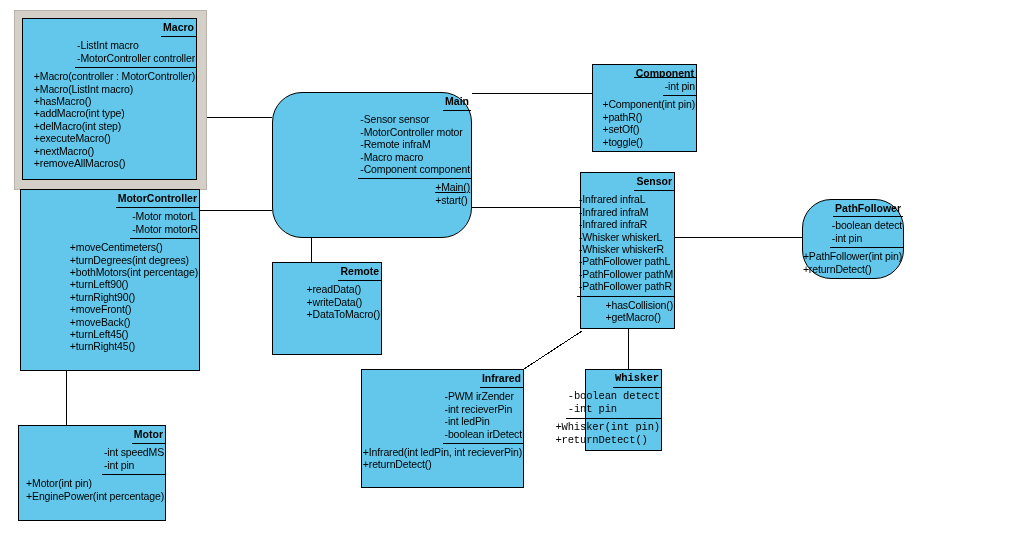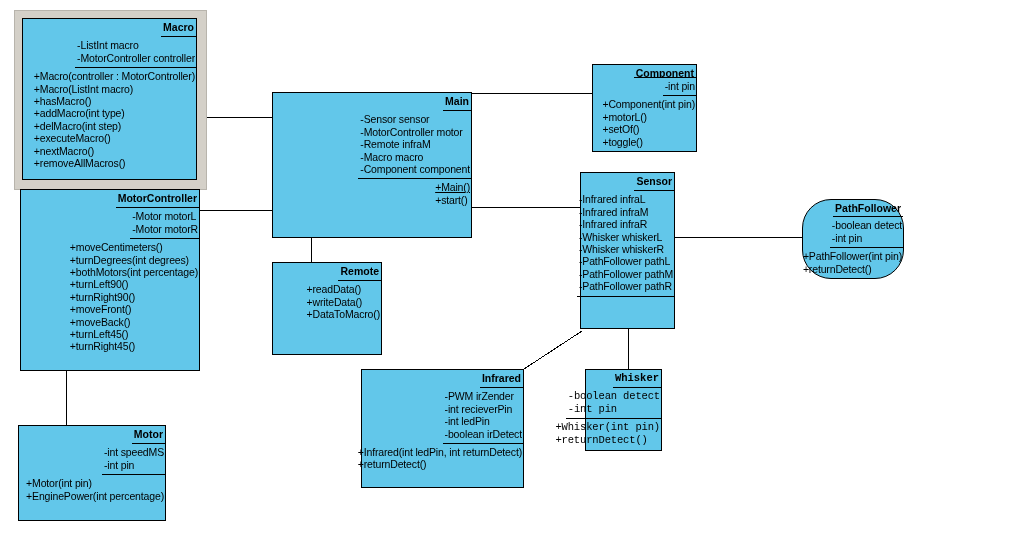--- a/index.html
+++ b/index.html
@@ -144,21 +144,21 @@
         <div class="uml-compartment bordered">
           <div class="uml-member">-int speedMS</div>
           <div class="uml-member">-int pin</div>
         </div>
         <div class="uml-compartment">
           <div class="uml-member">+Motor(int pin)</div>
           <div class="uml-member">+EnginePower(int percentage)</div>
         </div>
         <div class="uml-spacer"></div>
       </div>
-      <div class="uml-class flexbox" style="left: 272px; top: 92px; width: 200px; height: 146px;">
+      <div class="uml-class flexbox" style="left: 272px; top: 92px; width: 200px; height: 146px; border-radius: 30px;">
         <div class="uml-name">Main</div>
         <div class="uml-compartment bordered">
           <div class="uml-member">-Sensor sensor</div>
           <div class="uml-member">-MotorController motor</div>
           <div class="uml-member">-Remote infraM</div>
           <div class="uml-member">-Macro macro</div>
           <div class="uml-member">-Component component</div>
         </div>
         <div class="uml-compartment">
           <div class="uml-member static-underline">+Main()</div>
@@ -175,38 +175,42 @@
         </div>
         <div class="uml-spacer"></div>
       </div>
       <div class="uml-class flexbox" style="left: 592px; top: 64px; width: 105px; height: 88px;">
         <div class="uml-name">Component</div>
         <div class="uml-compartment bordered">
           <div class="uml-member">-int pin</div>
         </div>
         <div class="uml-compartment">
           <div class="uml-member">+Component(int pin)</div>
-          <div class="uml-member">+motorL()</div>
+          <div class="uml-member">+pathR()</div>
           <div class="uml-member">+setOf()</div>
           <div class="uml-member">+toggle()</div>
         </div>
         <div class="uml-spacer"></div>
       </div>
       <div class="uml-class flexbox" style="left: 580px; top: 172px; width: 95px; height: 157px;">
         <div class="uml-name">Sensor</div>
         <div class="uml-compartment bordered">
           <div class="uml-member">-Infrared infraL</div>
           <div class="uml-member">-Infrared infraM</div>
           <div class="uml-member">-Infrared infraR</div>
           <div class="uml-member">-Whisker whiskerL</div>
           <div class="uml-member">-Whisker whiskerR</div>
           <div class="uml-member">-PathFollower pathL</div>
           <div class="uml-member">-PathFollower pathM</div>
           <div class="uml-member">-PathFollower pathR</div>
         </div>
+        <div class="uml-compartment">
+          <div class="uml-member">+hasCollision()</div>
+          <div class="uml-member">+getMacro()</div>
+        </div>
         <div class="uml-spacer"></div>
       </div>
       <div class="uml-class flexbox" style="left: 802px; top: 199px; width: 102px; height: 80px; border-radius: 29px;">
         <div class="uml-name">PathFollower</div>
         <div class="uml-compartment bordered">
           <div class="uml-member">-boolean detect</div>
           <div class="uml-member">-int pin</div>
         </div>
         <div class="uml-compartment">
           <div class="uml-member">+PathFollower(int pin)</div>
@@ -216,21 +220,21 @@
       </div>
       <div class="uml-class flexbox" style="left: 361px; top: 369px; width: 163px; height: 119px;">
         <div class="uml-name">Infrared</div>
         <div class="uml-compartment bordered">
           <div class="uml-member">-PWM irZender</div>
           <div class="uml-member">-int recieverPin</div>
           <div class="uml-member">-int ledPin</div>
           <div class="uml-member">-boolean irDetect</div>
         </div>
         <div class="uml-compartment">
-          <div class="uml-member">+Infrared(int ledPin, int returnDetect)</div>
+          <div class="uml-member">+Infrared(int ledPin, int recieverPin)</div>
           <div class="uml-member">+returnDetect()</div>
         </div>
         <div class="uml-spacer"></div>
       </div>
       <div class="uml-class flexbox" style="left: 585px; top: 369px; width: 77px; height: 82px; font-family: Liberation Mono, monospace;">
         <div class="uml-name">Whisker</div>
         <div class="uml-compartment bordered">
           <div class="uml-member">-boolean detect</div>
           <div class="uml-member">-int pin</div>
         </div>

